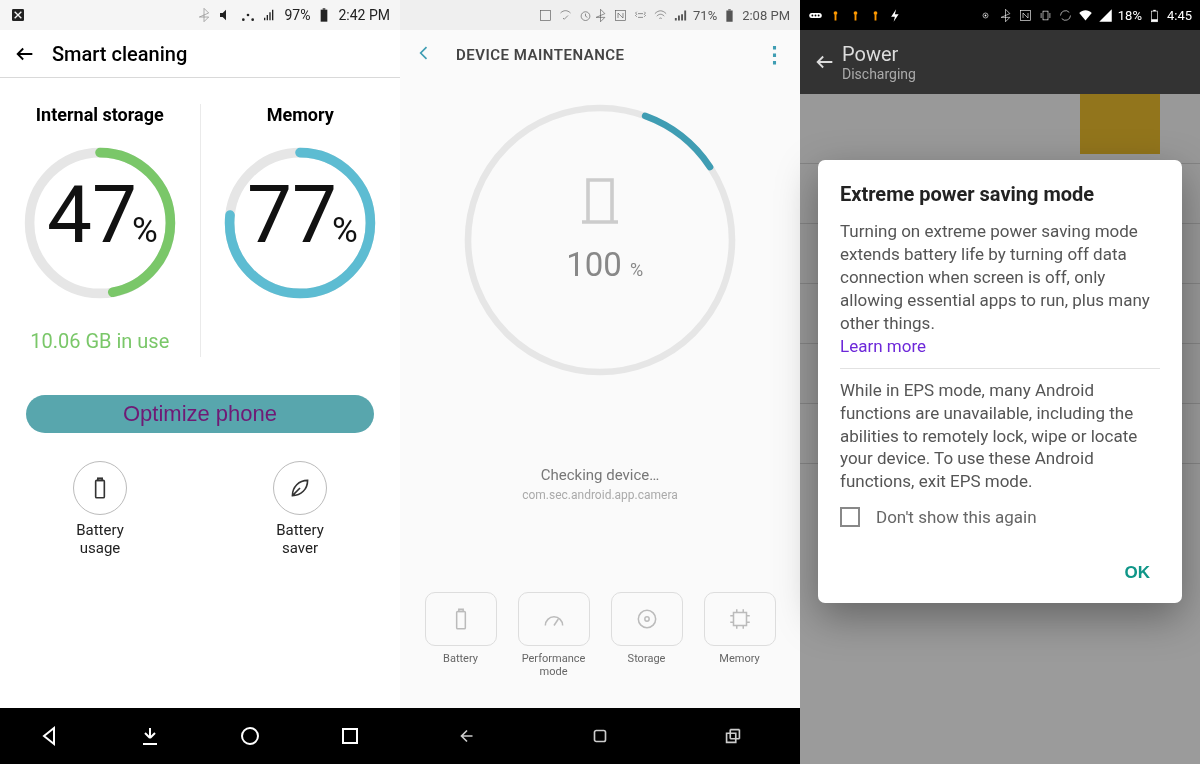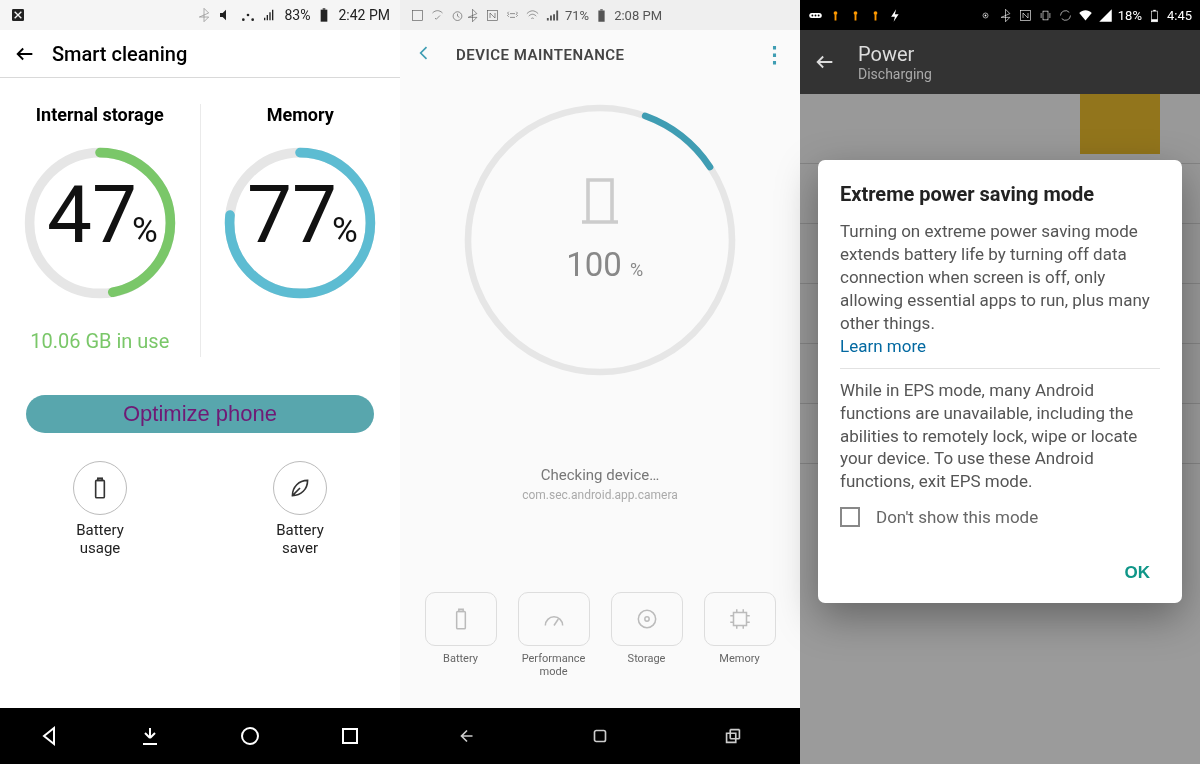--- a/index.html
+++ b/index.html
@@ -55,21 +55,21 @@
   .p1 .navbar {
     margin-top:auto; height:56px; background:#000; display:flex;
     align-items:center; justify-content:space-around;
   }
   .p1 .navbar svg { width:24px; height:24px; stroke:#fff; fill:none; stroke-width:2;}
 
   
   .p2 { background:#fafafa; }
   .p2 .status {
     height:30px; background:#efefef; display:flex; align-items:center;
-    justify-content:flex-start; font-size:13px; color:#555; padding:0 10px;
+    justify-content:flex-end; font-size:13px; color:#555; padding:0 10px;
   }
   .p2 .status-left, .p2 .status-right { display:flex; align-items:center; gap:5px; }
   .p2 .status svg{width:15px;height:15px;fill:#555;}
   .p2 .titlebar {
     height:50px; display:flex; align-items:center; padding:0 14px; gap:22px;
     font-size:15px; letter-spacing:0.5px; color:#444; font-weight:600;
   }
   .p2 .titlebar .back svg{width:20px;height:20px;stroke:#3f9db3;stroke-width:2;fill:none;}
   .p2 .titlebar .more{ margin-left:auto; color:#3f9db3; font-size:22px; line-height:0;}
   .p2 .ringwrap{ text-align:center; padding-top:10px;}
@@ -96,21 +96,21 @@
   
   .p3 { background:#eeeeee; position:relative; }
   .p3 .status{
     height:30px; background:#000; color:#fff; display:flex; align-items:center;
     justify-content:space-between; font-size:13px; padding:0 8px;
   }
   .p3 .status-left,.p3 .status-right{display:flex;align-items:center;gap:5px;}
   .p3 .status svg{width:15px;height:15px;fill:#fff;}
   .p3 .titlebar{
     height:64px; background:#333; color:#ddd; display:flex; align-items:center;
-    gap:22px; padding:0 14px;
+    gap:6px; padding:0 14px;
   }
   .p3 .titlebar svg{width:22px;height:22px;stroke:#ddd;fill:none;stroke-width:2;}
   .p3 .titlebar .ttl{font-size:20px;}
   .p3 .titlebar .sub{font-size:14px; color:#aaa;}
   .p3 .bgcontent{ padding:0; filter:brightness(0.92);}
   .p3 .card{
     background:#fff; margin:0; padding:14px 18px 10px; border-bottom:1px solid #ddd;
     color:#555;
   }
   .p3 .card.top{height:70px; position:relative; overflow:hidden;}
@@ -125,21 +125,21 @@
     position:absolute; left:0; right:0; top:94px; bottom:0;
     background:rgba(0,0,0,0.35);
   }
   .p3 .dialog{
     position:absolute; left:18px; right:18px; top:160px;
     background:#fff; border-radius:7px; padding:22px 22px 12px;
     box-shadow:0 14px 40px rgba(0,0,0,0.35);
   }
   .p3 .dialog h2{font-size:20px; font-weight:700; color:#222; margin-bottom:14px;}
   .p3 .dialog p{font-size:17px; color:#555; line-height:1.35; margin-bottom:10px;}
-  .p3 .dialog a{color:#0369a1; text-decoration:none;}
+  .p3 .dialog a{color:#6d28d9; text-decoration:none;}
   .p3 .dialog hr{border:none;border-top:1px solid #e2e2e2;margin:10px 0;}
   .p3 .dialog .chk{display:flex;align-items:center;gap:16px;margin-top:14px;color:#666;font-size:17px;}
   .p3 .dialog .chk .box{width:20px;height:20px;border:2px solid #888;}
   .p3 .dialog .actions{display:flex;justify-content:flex-end;margin-top:28px;}
   .p3 .dialog .actions button{
     background:none;border:none;color:#0f9688;font-size:17px;font-weight:700;
     padding:8px 10px;cursor:pointer;
   }
 </style>
 </head>
@@ -161,21 +161,21 @@
           <path d="M3 9h4l5-5v16l-5-5H3zM16 8l6 8M22 8l-6 8" fill="#222"></path>
         </svg>
       <svg viewBox="0 0 24 24">
           <circle cx="12" cy="12" r="2"></circle>
           <circle cx="5" cy="19" r="2"></circle>
           <circle cx="19" cy="19" r="2"></circle>
         </svg>
       <svg viewBox="0 0 24 24">
           <path d="M3 20h2v-4H3zM7 20h2v-8H7zM11 20h2V8h-2zM15 20h2V4h-2z"></path>
         </svg>
-      <span>83%</span>
+      <span>97%</span>
       <svg viewBox="0 0 24 24">
           <rect x="7" y="4" width="10" height="18"></rect>
           <rect x="10" y="2" width="4" height="2"></rect>
         </svg>
       <span>2:42 PM</span>
     </div>
   </div>
 
   <div class="titlebar">
     <svg viewBox="0 0 24 24">
@@ -460,19 +460,19 @@
     <h2>Extreme power saving mode</h2>
     <p>
       <span>Turning on extreme power saving mode extends battery life by turning off data connection when screen is off, only allowing essential apps to run, plus many other things.</span>
       <br>
       <a href="#">Learn more</a>
     </p>
     <hr>
     <p>While in EPS mode, many Android functions are unavailable, including the abilities to remotely lock, wipe or locate your device. To use these Android functions, exit EPS mode.</p>
     <label class="chk">
       <span class="box"></span>
-      <span>Don't show this mode</span>
+      <span>Don't show this again</span>
     </label>
     <div class="actions">
       <button>OK</button>
     </div>
   </div>
 </div>
 
 </body></html>

